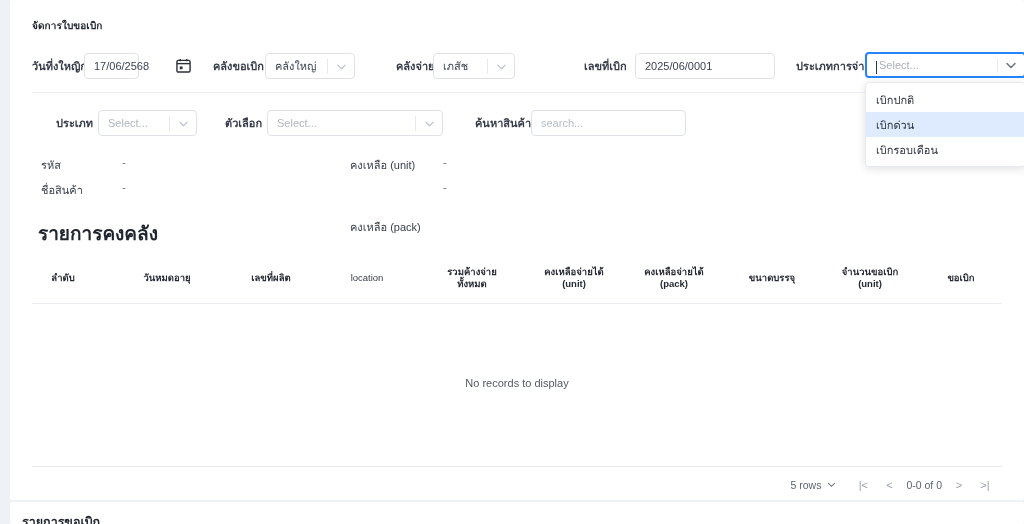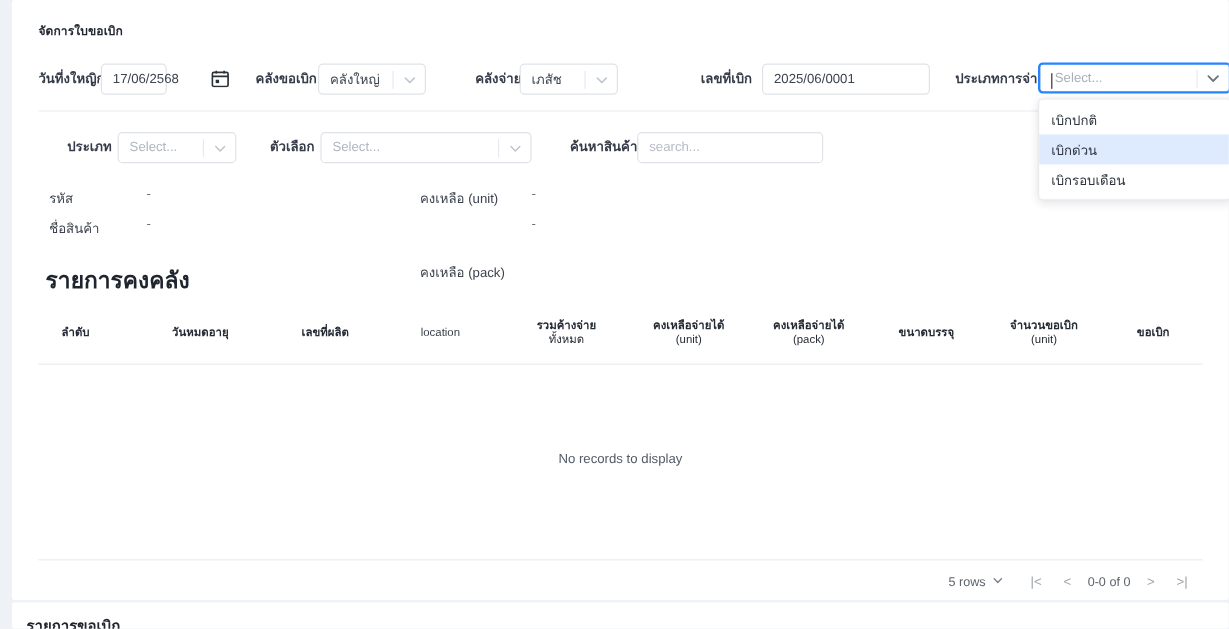--- a/index.html
+++ b/index.html
@@ -160,21 +160,21 @@
   }
   .th {
     position: absolute;
     font-size: 9.5px;
     font-weight: bold;
     color: #252b34;
     text-align: center;
     line-height: 12px;
     top: 8px;
   }
-  .th .sub { font-weight: normal; display: block; text-align: center; }
+  .th .sub { font-weight: bold; display: block; text-align: center; }
   .th.single { top: 14px; }
   .th.plain { font-weight: normal; color: #3a414b; }
 
   .thead-rule {
     position: absolute;
     left: 22px; top: 303px;
     width: 970px; height: 1px;
     background: #e9ecf0;
   }
   .tbody-rule {

